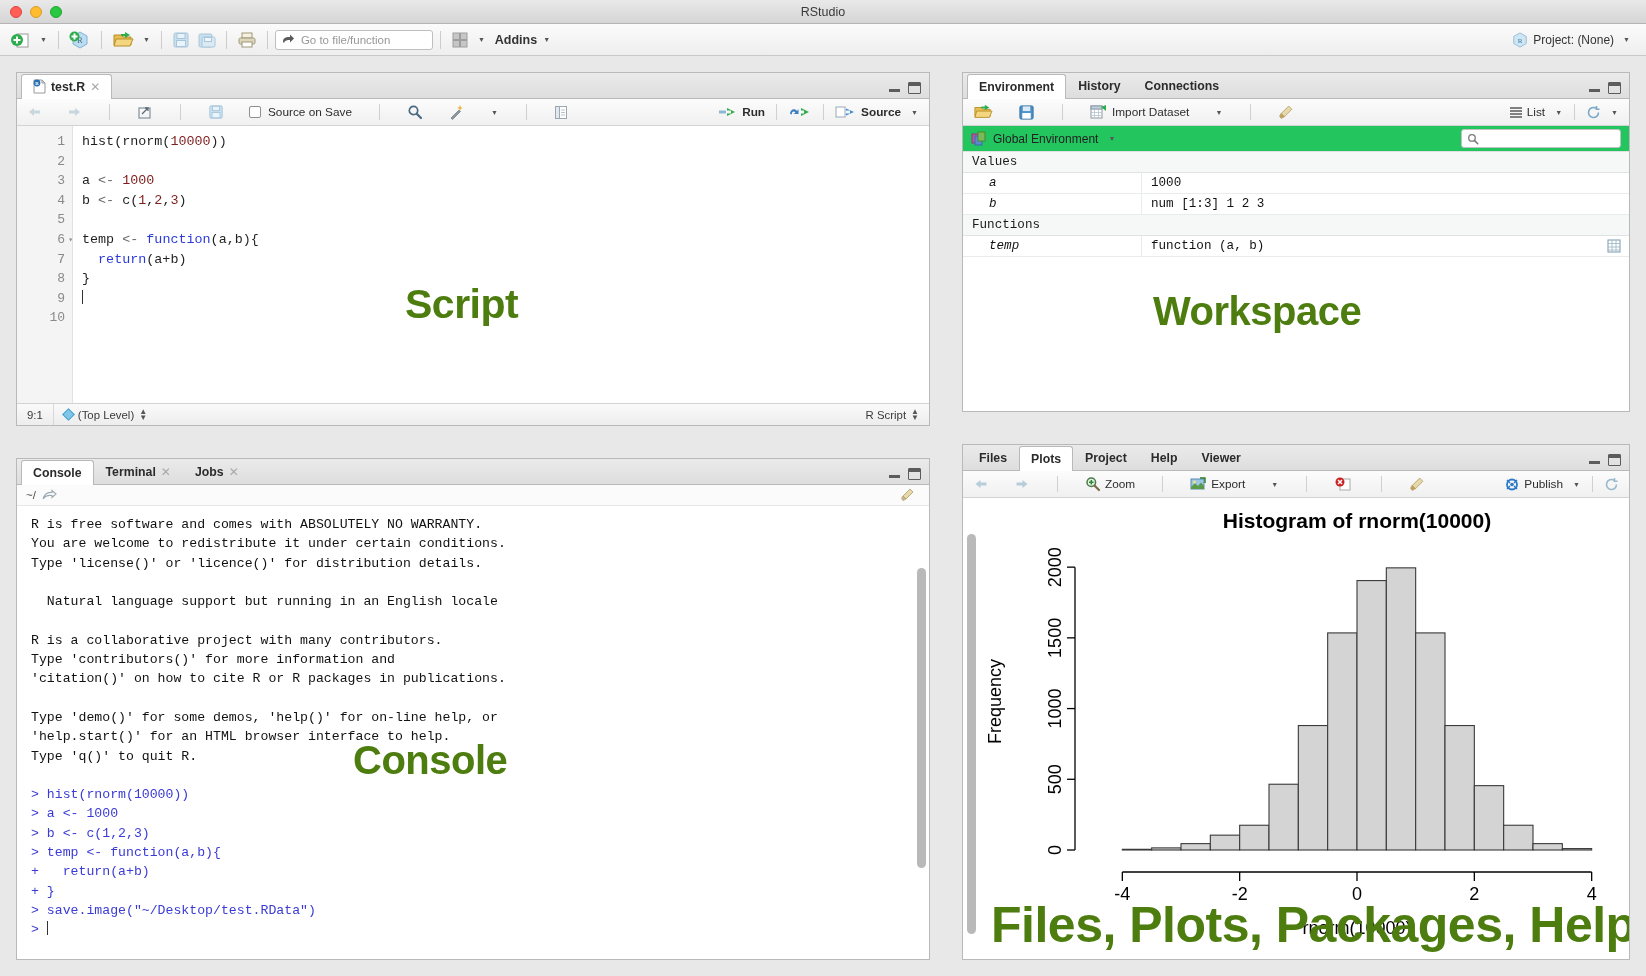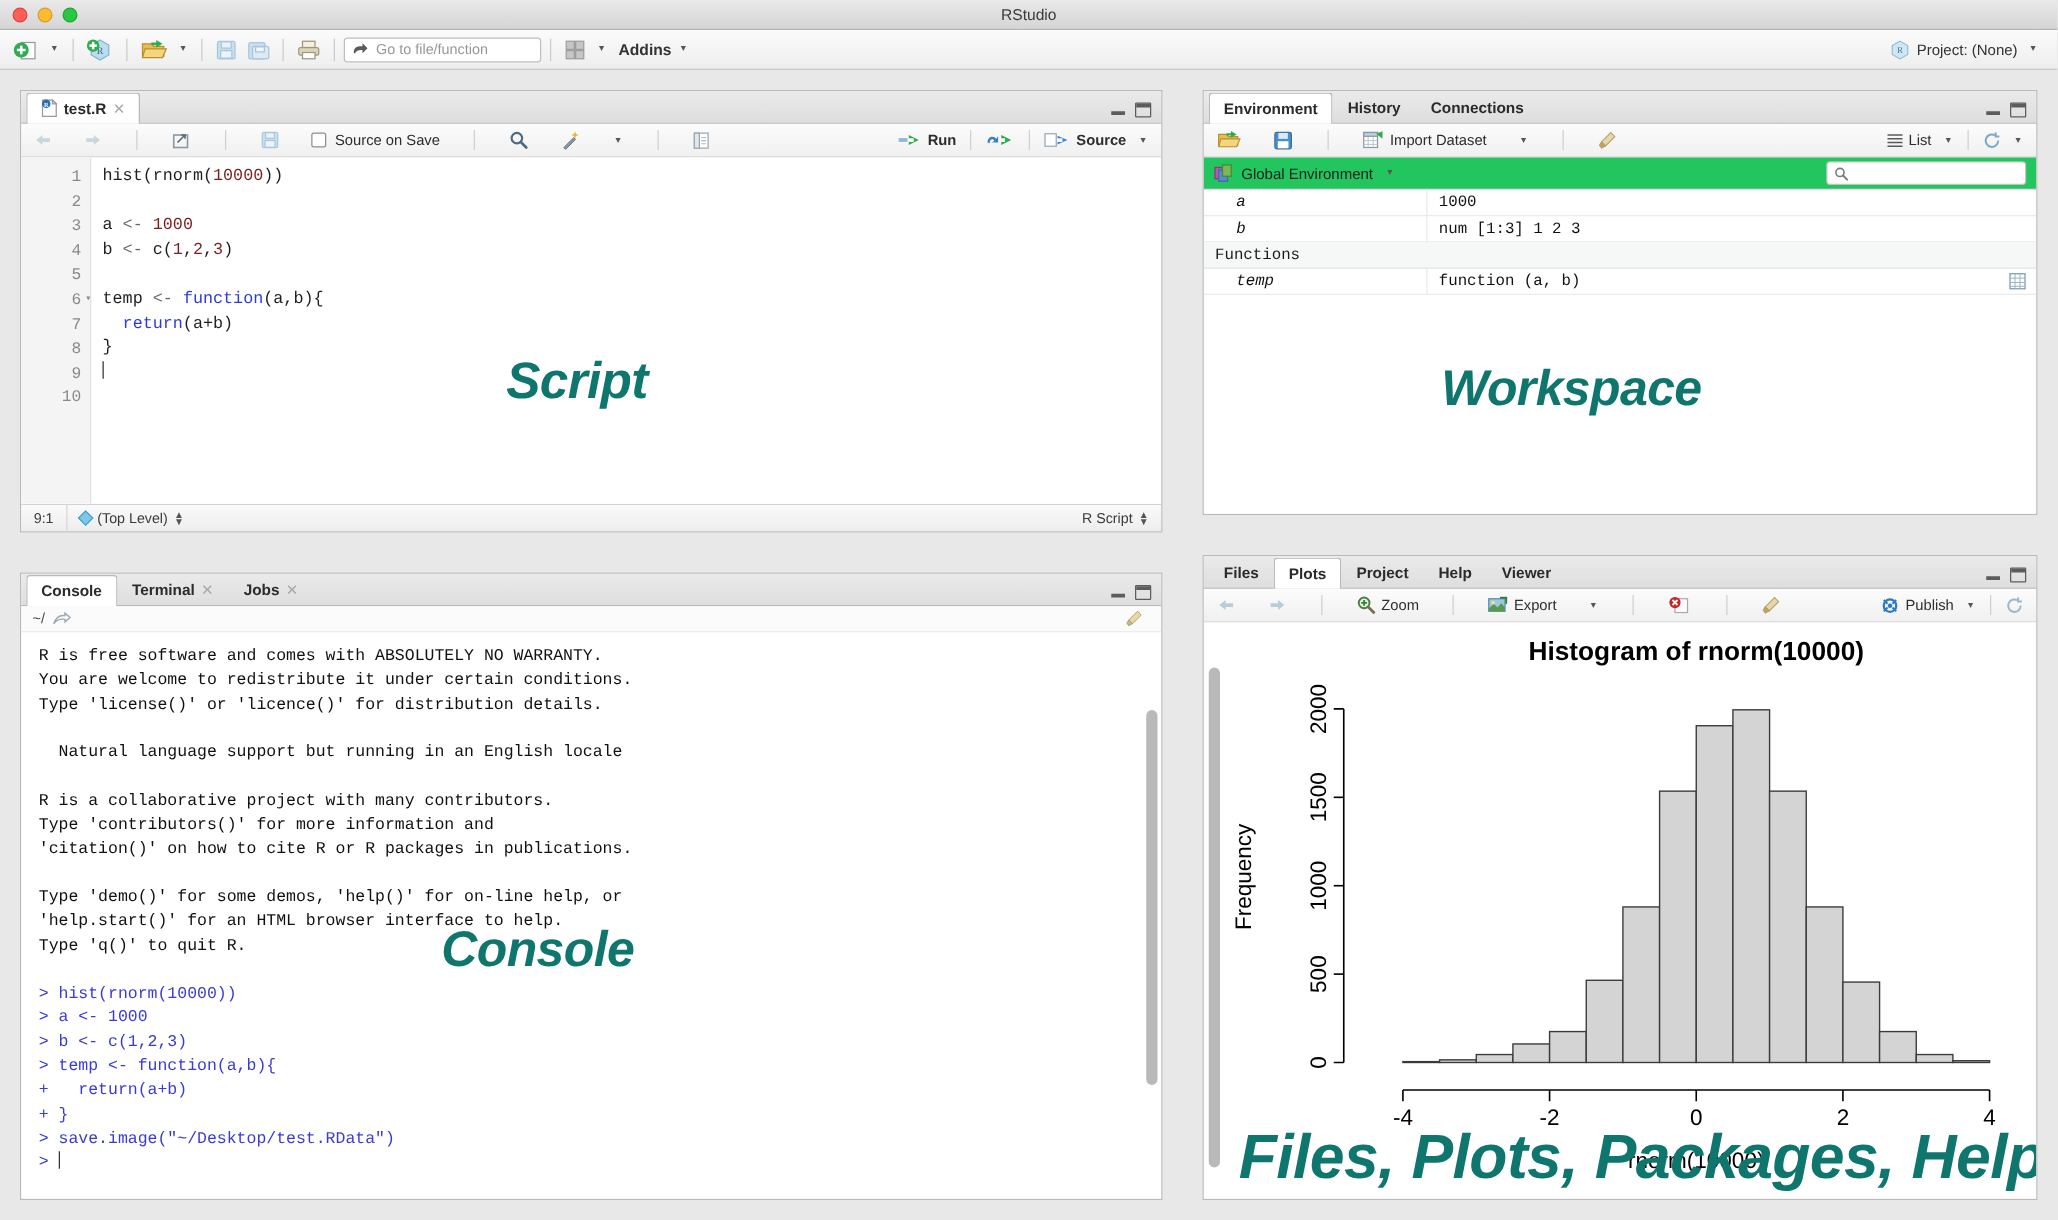--- a/index.html
+++ b/index.html
@@ -181,26 +181,25 @@
   }
   .console-body .cmd { color: #3a3ad6; }
   .cscroll {
     position: absolute; right: 3px; top: 62px; width: 9px; height: 300px;
     background: #b9b9b9; border-radius: 5px;
   }
 
   
   .anno {
     position: absolute;
-    color: #0f766e;
+    color: #4d7c0f;
     font-weight: bold;
     font-family: "Liberation Sans", sans-serif;
     letter-spacing: -0.5px;
     pointer-events: none;
-    font-style: italic;
   }
 
   
   .env-pane { flex: 0 0 auto; height: 340px; }
   .env-row2 {
     height: 26px; background:#22c55e; border-bottom: 1px solid #e0e0e0;
     display:flex; align-items:center; padding: 0 8px; gap:6px;
     font-size: 12px; color:#222;
   }
   .searchbox {
@@ -591,20 +590,21 @@
         <span class="caret">▼</span>
         <div class="searchbox">
           <svg width="12" height="12" viewBox="0 0 14 14">
             <circle cx="5.8" cy="5.8" r="3.8" fill="none" stroke="#7a7a7a" stroke-width="1.5"></circle>
             <path d="M8.6,8.6 L12.5,12.5" stroke="#7a7a7a" stroke-width="1.8" stroke-linecap="round"></path>
           </svg>
         </div>
       </div>
 
       <div class="envtable" id="envtable">
+          <div class="env-grp">Values</div>
           <div class="env-item">
             <div class="k">a</div>
             <div class="v">
               <span>1000</span>
             </div>
           </div>
           <div class="env-item">
             <div class="k">b</div>
             <div class="v">
               <span>num [1:3] 1 2 3</span>

